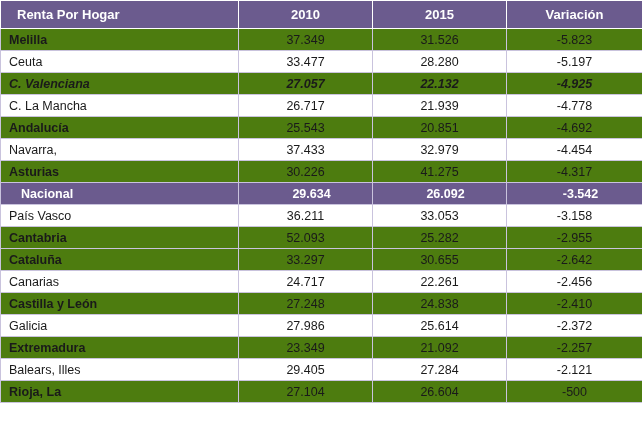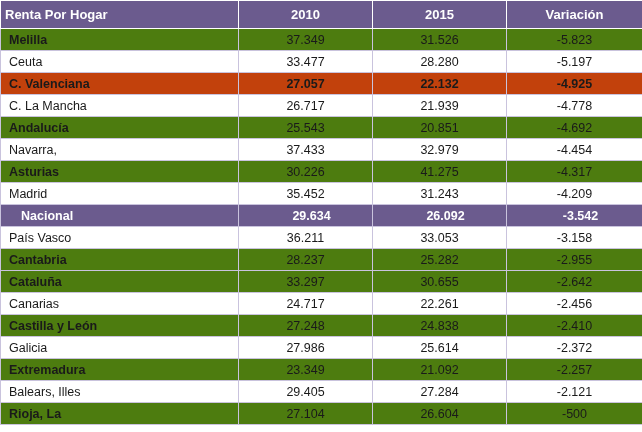--- a/index.html
+++ b/index.html
@@ -28,21 +28,21 @@
   table.data-table col.c-v1 { width: 134px; }
   table.data-table col.c-v2 { width: 134px; }
   table.data-table col.c-v3 { width: 136px; }
 
   thead th {
     background: #6b5b8e;
     color: #ffffff;
     font-size: 13px;
     font-weight: bold;
     height: 27px;
-    padding: 0 4px;
+    padding: 0 16px;
     border: 1px solid #ffffff;
     text-align: center;
     white-space: nowrap;
   }
   thead th.name-head {
     text-align: left;
   }
   tbody td {
     font-size: 12.5px;
     color: #1a1a1a;
@@ -59,22 +59,23 @@
   tbody td.name {
     text-align: left;
   }
   tbody tr.alt td {
     background: #4d7c0f;
   }
   tbody tr.alt td.name {
     font-weight: bold;
   }
   tbody tr.highlight td {
-    background: #c2410c;
-    font-weight: bold;
+    background: #4d7c0f;
+    font-weight: bold;
+    font-style: italic;
   }
   tbody tr.national td {
     background: #6b5b8e;
     color: #ffffff;
     font-weight: bold;
     padding-left: 20px;
   }
 </style>
 </head>
 <body>
@@ -131,41 +132,35 @@
           <td>37.433</td>
           <td>32.979</td>
           <td>-4.454</td>
         </tr>
         <tr class="alt">
           <td class="name">Asturias</td>
           <td>30.226</td>
           <td>41.275</td>
           <td>-4.317</td>
         </tr>
-        <tr>
-          <td class="name">Madrid</td>
-          <td>35.452</td>
-          <td>31.243</td>
-          <td>-4.209</td>
-        </tr>
         <tr class="national">
           <td class="name">Nacional</td>
           <td>29.634</td>
           <td>26.092</td>
           <td>-3.542</td>
         </tr>
         <tr>
           <td class="name">País Vasco</td>
           <td>36.211</td>
           <td>33.053</td>
           <td>-3.158</td>
         </tr>
         <tr class="alt">
           <td class="name">Cantabria</td>
-          <td>28.237</td>
+          <td>52.093</td>
           <td>25.282</td>
           <td>-2.955</td>
         </tr>
         <tr class="alt">
           <td class="name">Cataluña</td>
           <td>33.297</td>
           <td>30.655</td>
           <td>-2.642</td>
         </tr>
         <tr>

